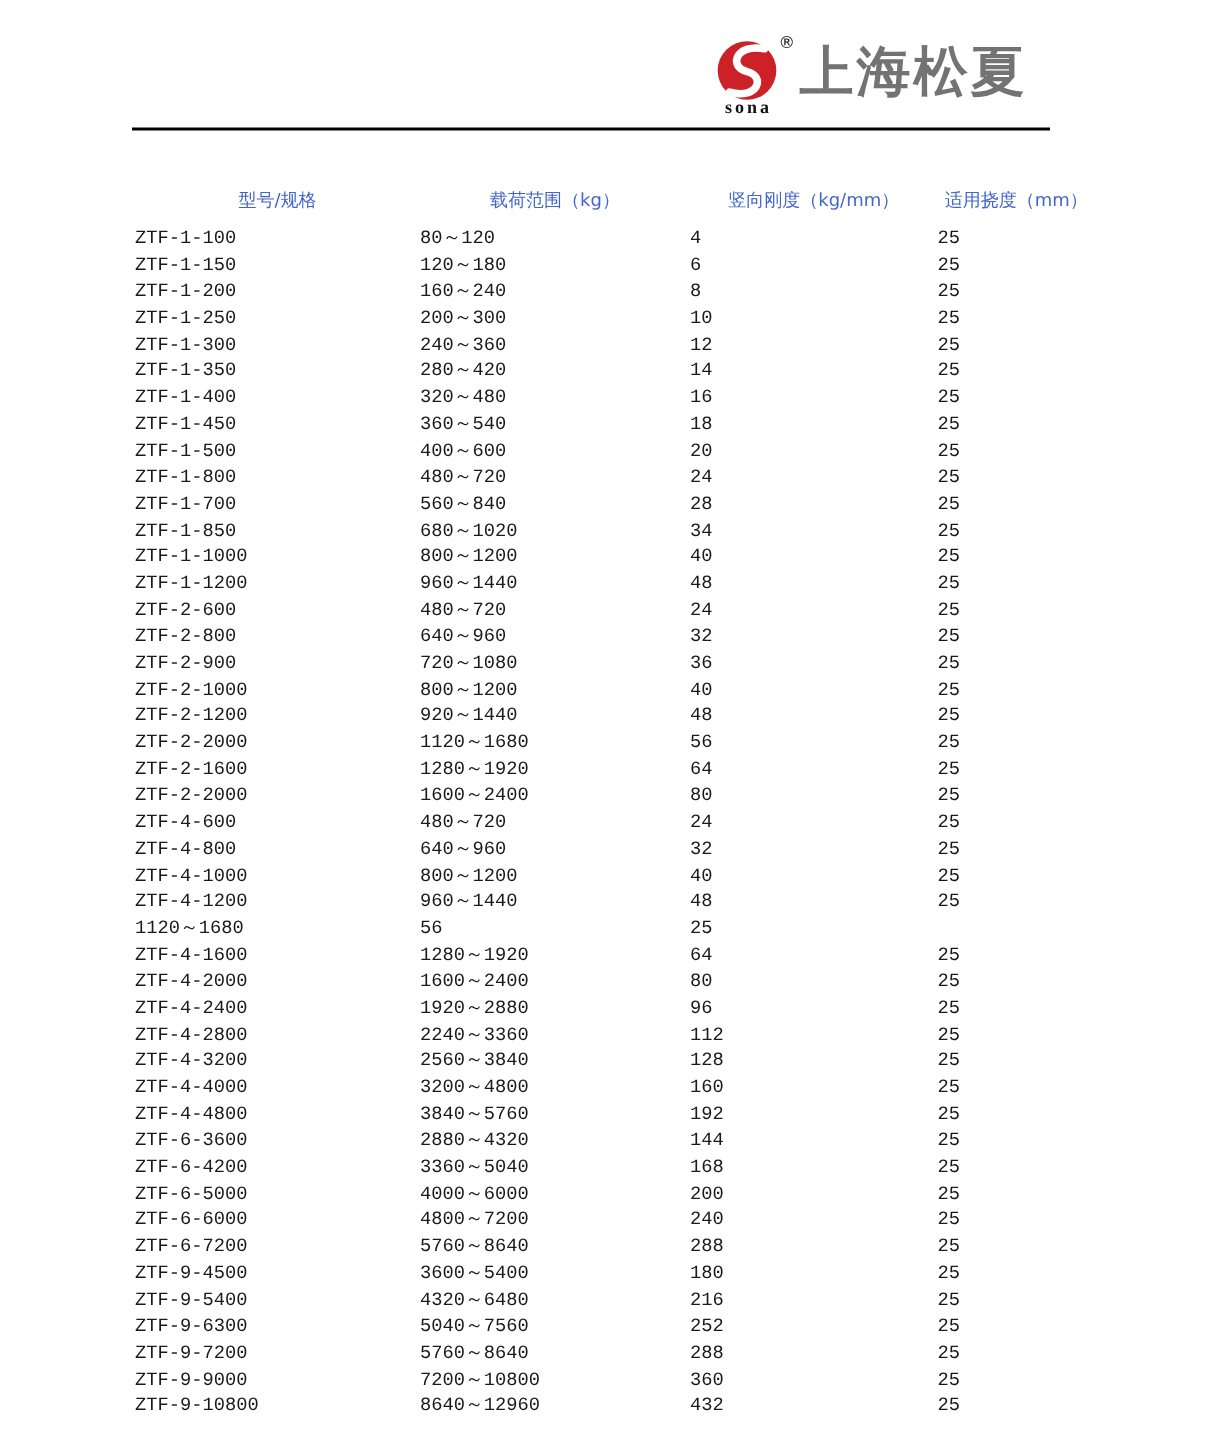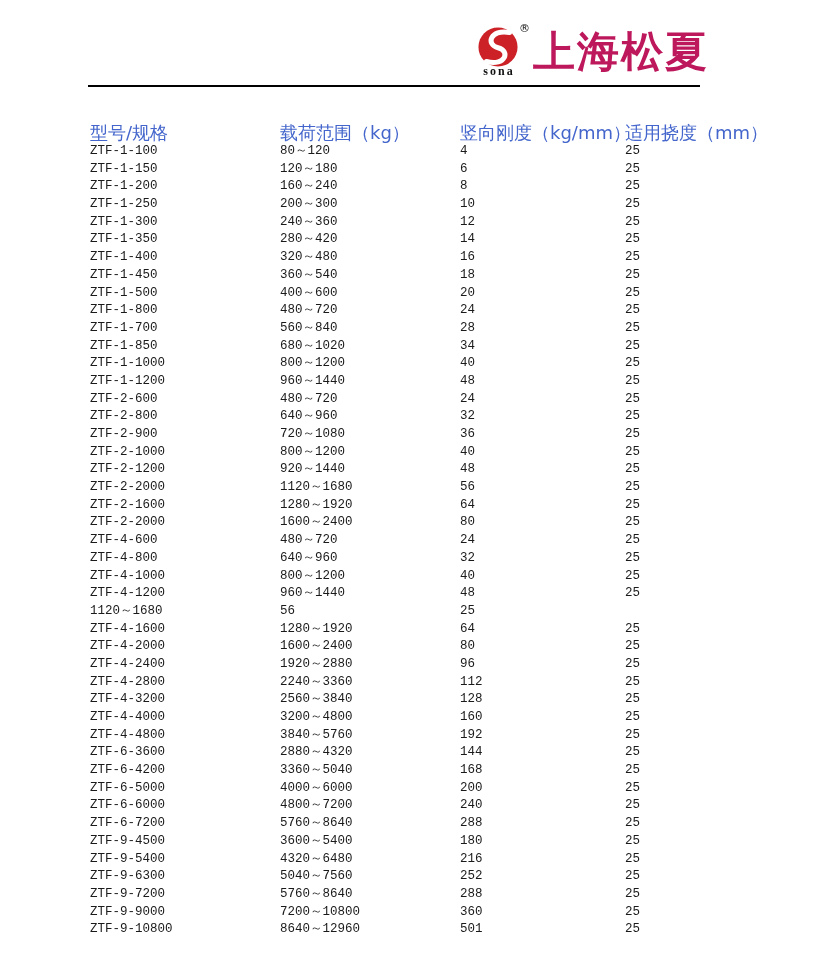--- a/index.html
+++ b/index.html
@@ -26,42 +26,44 @@
     font-size:11px;font-family:"DejaVu Sans",sans-serif;color:#111;
   }
   .logo-word{
     position:absolute;left:6px;top:42px;width:76px;text-align:center;
     font-family:"Liberation Serif","DejaVu Serif",serif;
     font-weight:bold;font-size:12px;letter-spacing:2px;color:#111;
   }
   .company-name{
     position:absolute;left:78px;top:2px;white-space:nowrap;
     font-family:Liberation Sans, sans-serif;
-    font-weight:bold;font-size:42px;letter-spacing:2px;color:#be185d;
+    font-weight:bold;font-size:36px;letter-spacing:2px;color:#737373;
   }
   .header-rule{
     position:absolute;top:85px;left:88px;width:612px;height:2px;
     background:#000;
   }
 
   
   .spec-table{position:absolute;top:123px;left:90px;width:640px;}
   .t-row{
     display:grid;
     grid-template-columns:190px 180px 165px 1fr;
     align-items:baseline;
     height:17.7px;
     font-size:12.5px;
     line-height:17.7px;
   }
   .t-head{
     color:var(--header-blue);
-    font-size:18px;
+    font-size:12px;
     height:20px;line-height:20px;
+    margin-bottom:8px;
     font-family:"DejaVu Sans","Liberation Sans",sans-serif;
+    text-align:center;
   }
   .t-head .cell{font-weight:normal;}
   .cell{white-space:nowrap;overflow:visible;}
 </style>
 </head>
 <body>
 
 <div class="page">
 
   <div class="brand">
@@ -387,19 +389,19 @@
   <div class="t-row">
     <div class="cell">ZTF-9-9000</div>
     <div class="cell">7200～10800</div>
     <div class="cell">360</div>
     <div class="cell">25</div>
   </div>
 
   <div class="t-row">
     <div class="cell">ZTF-9-10800</div>
     <div class="cell">8640～12960</div>
-    <div class="cell">501</div>
+    <div class="cell">432</div>
     <div class="cell">25</div>
   </div>
 </div>
   </div>
 
 </div>
 
 </body></html>

